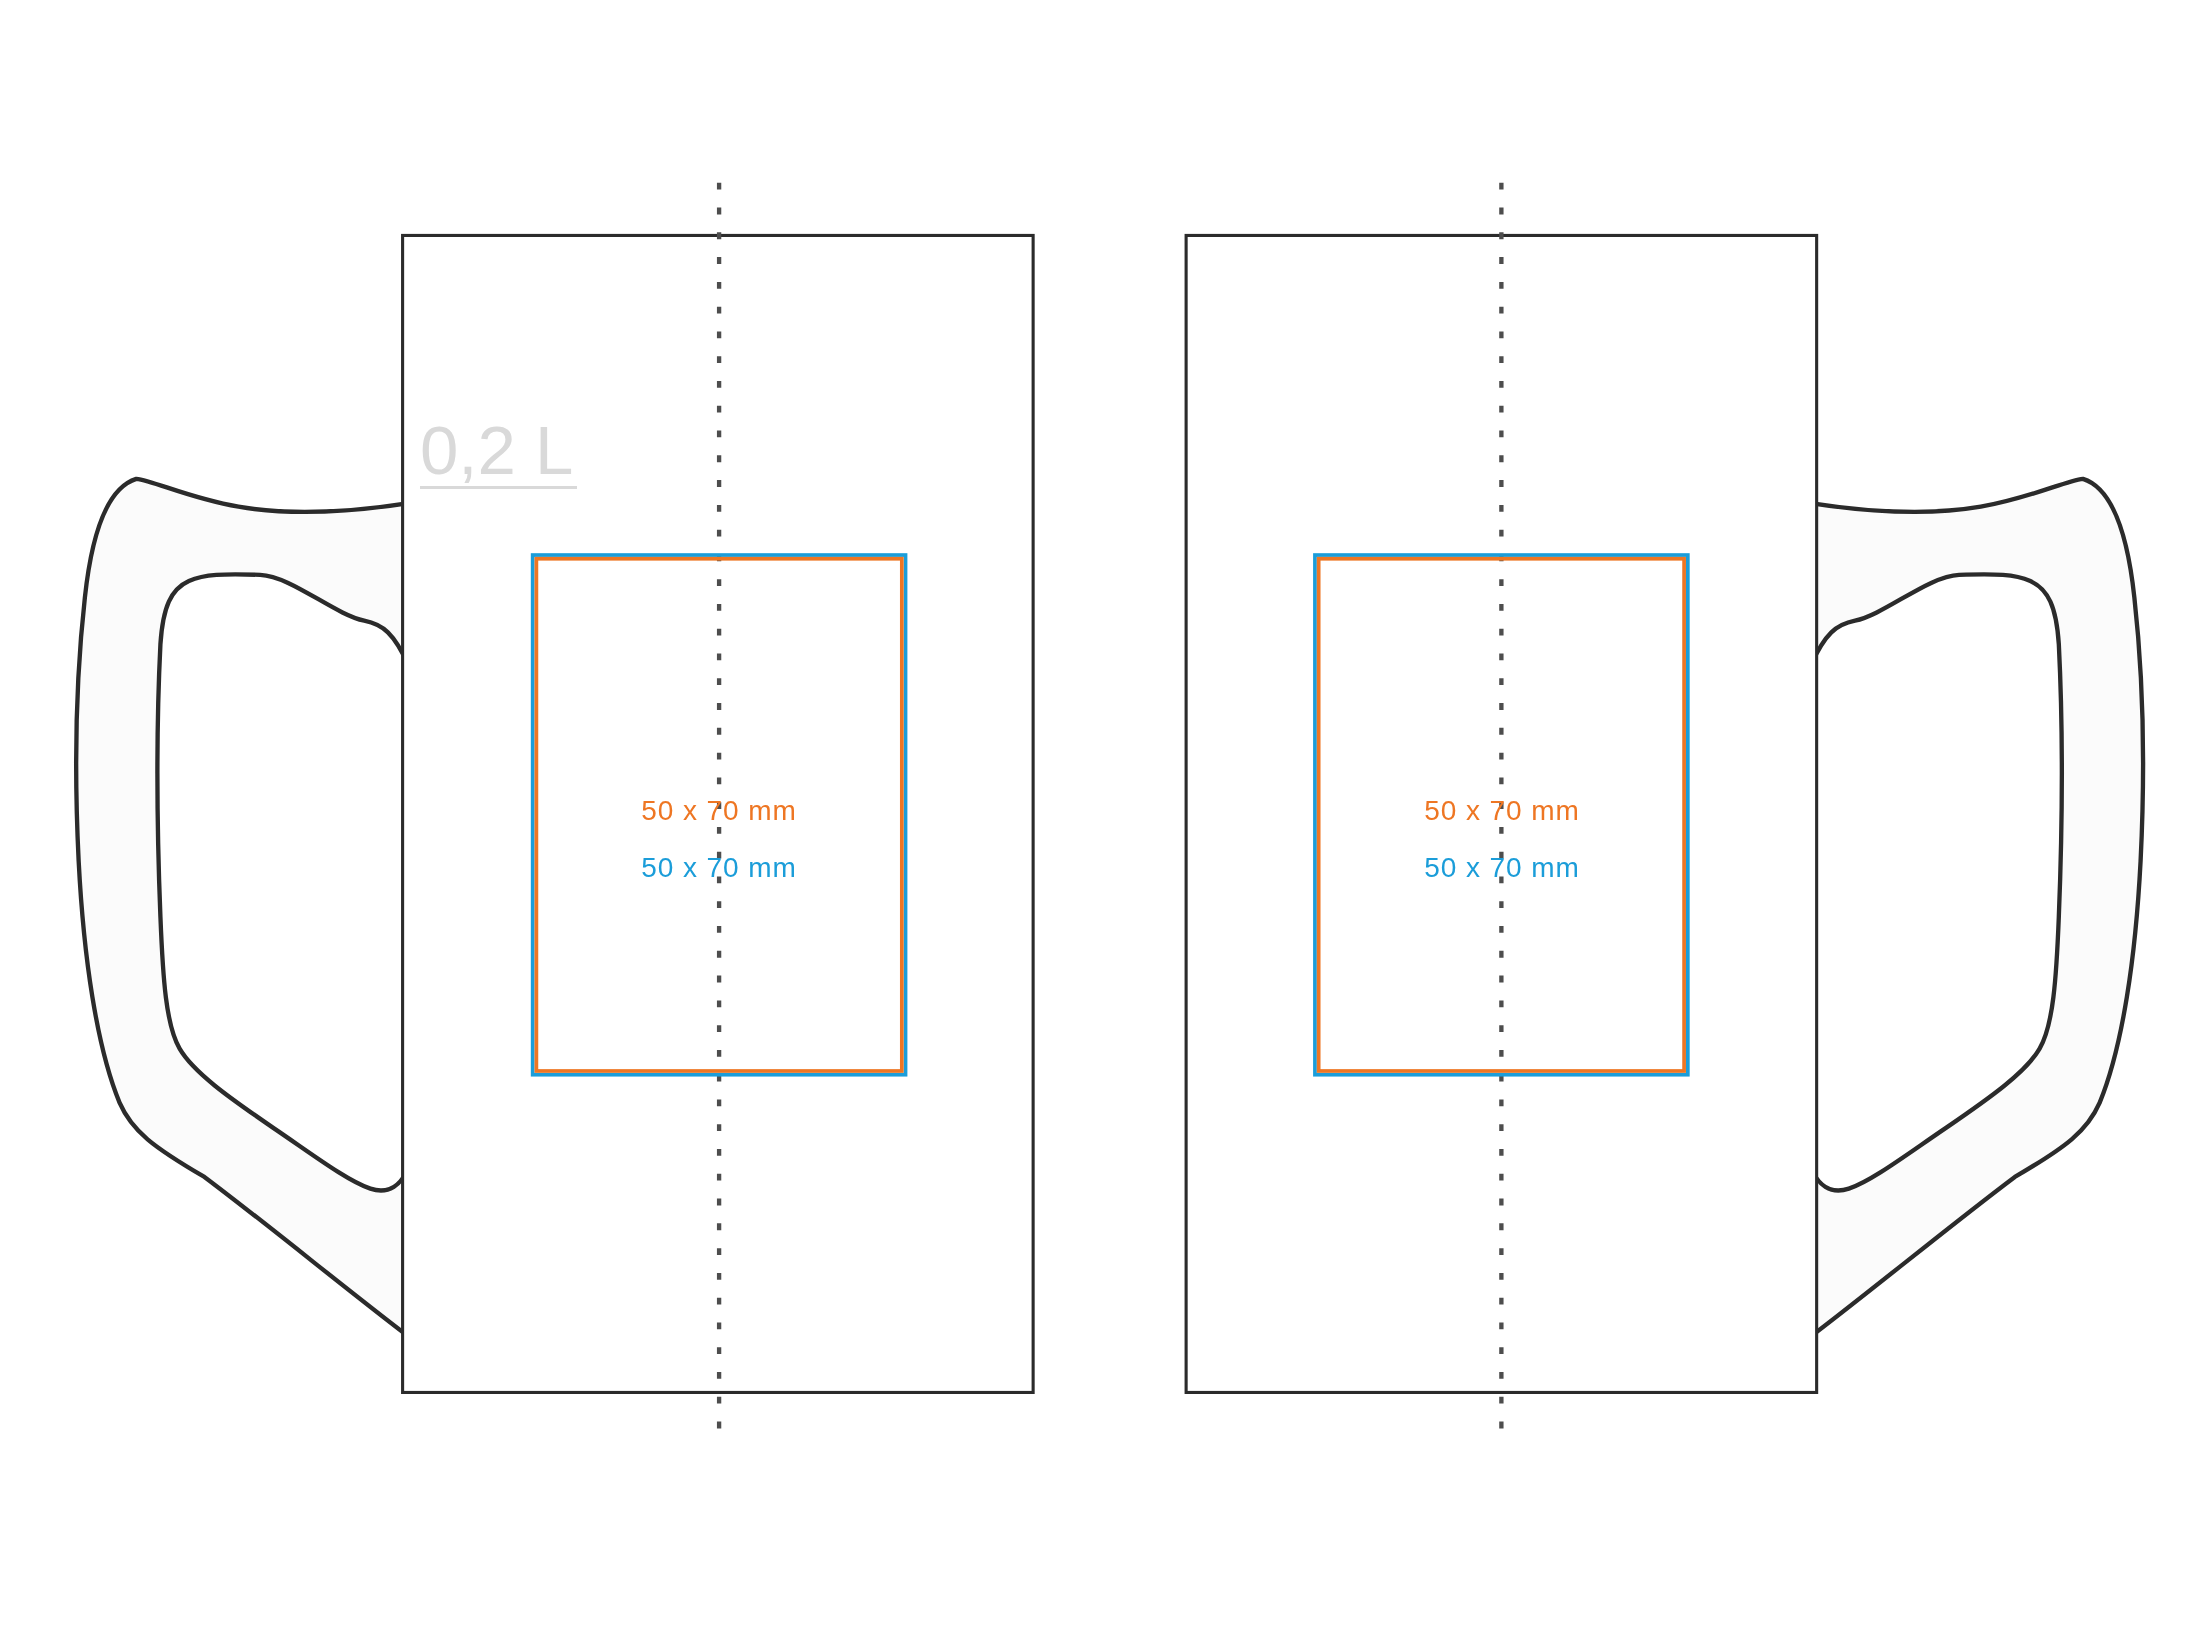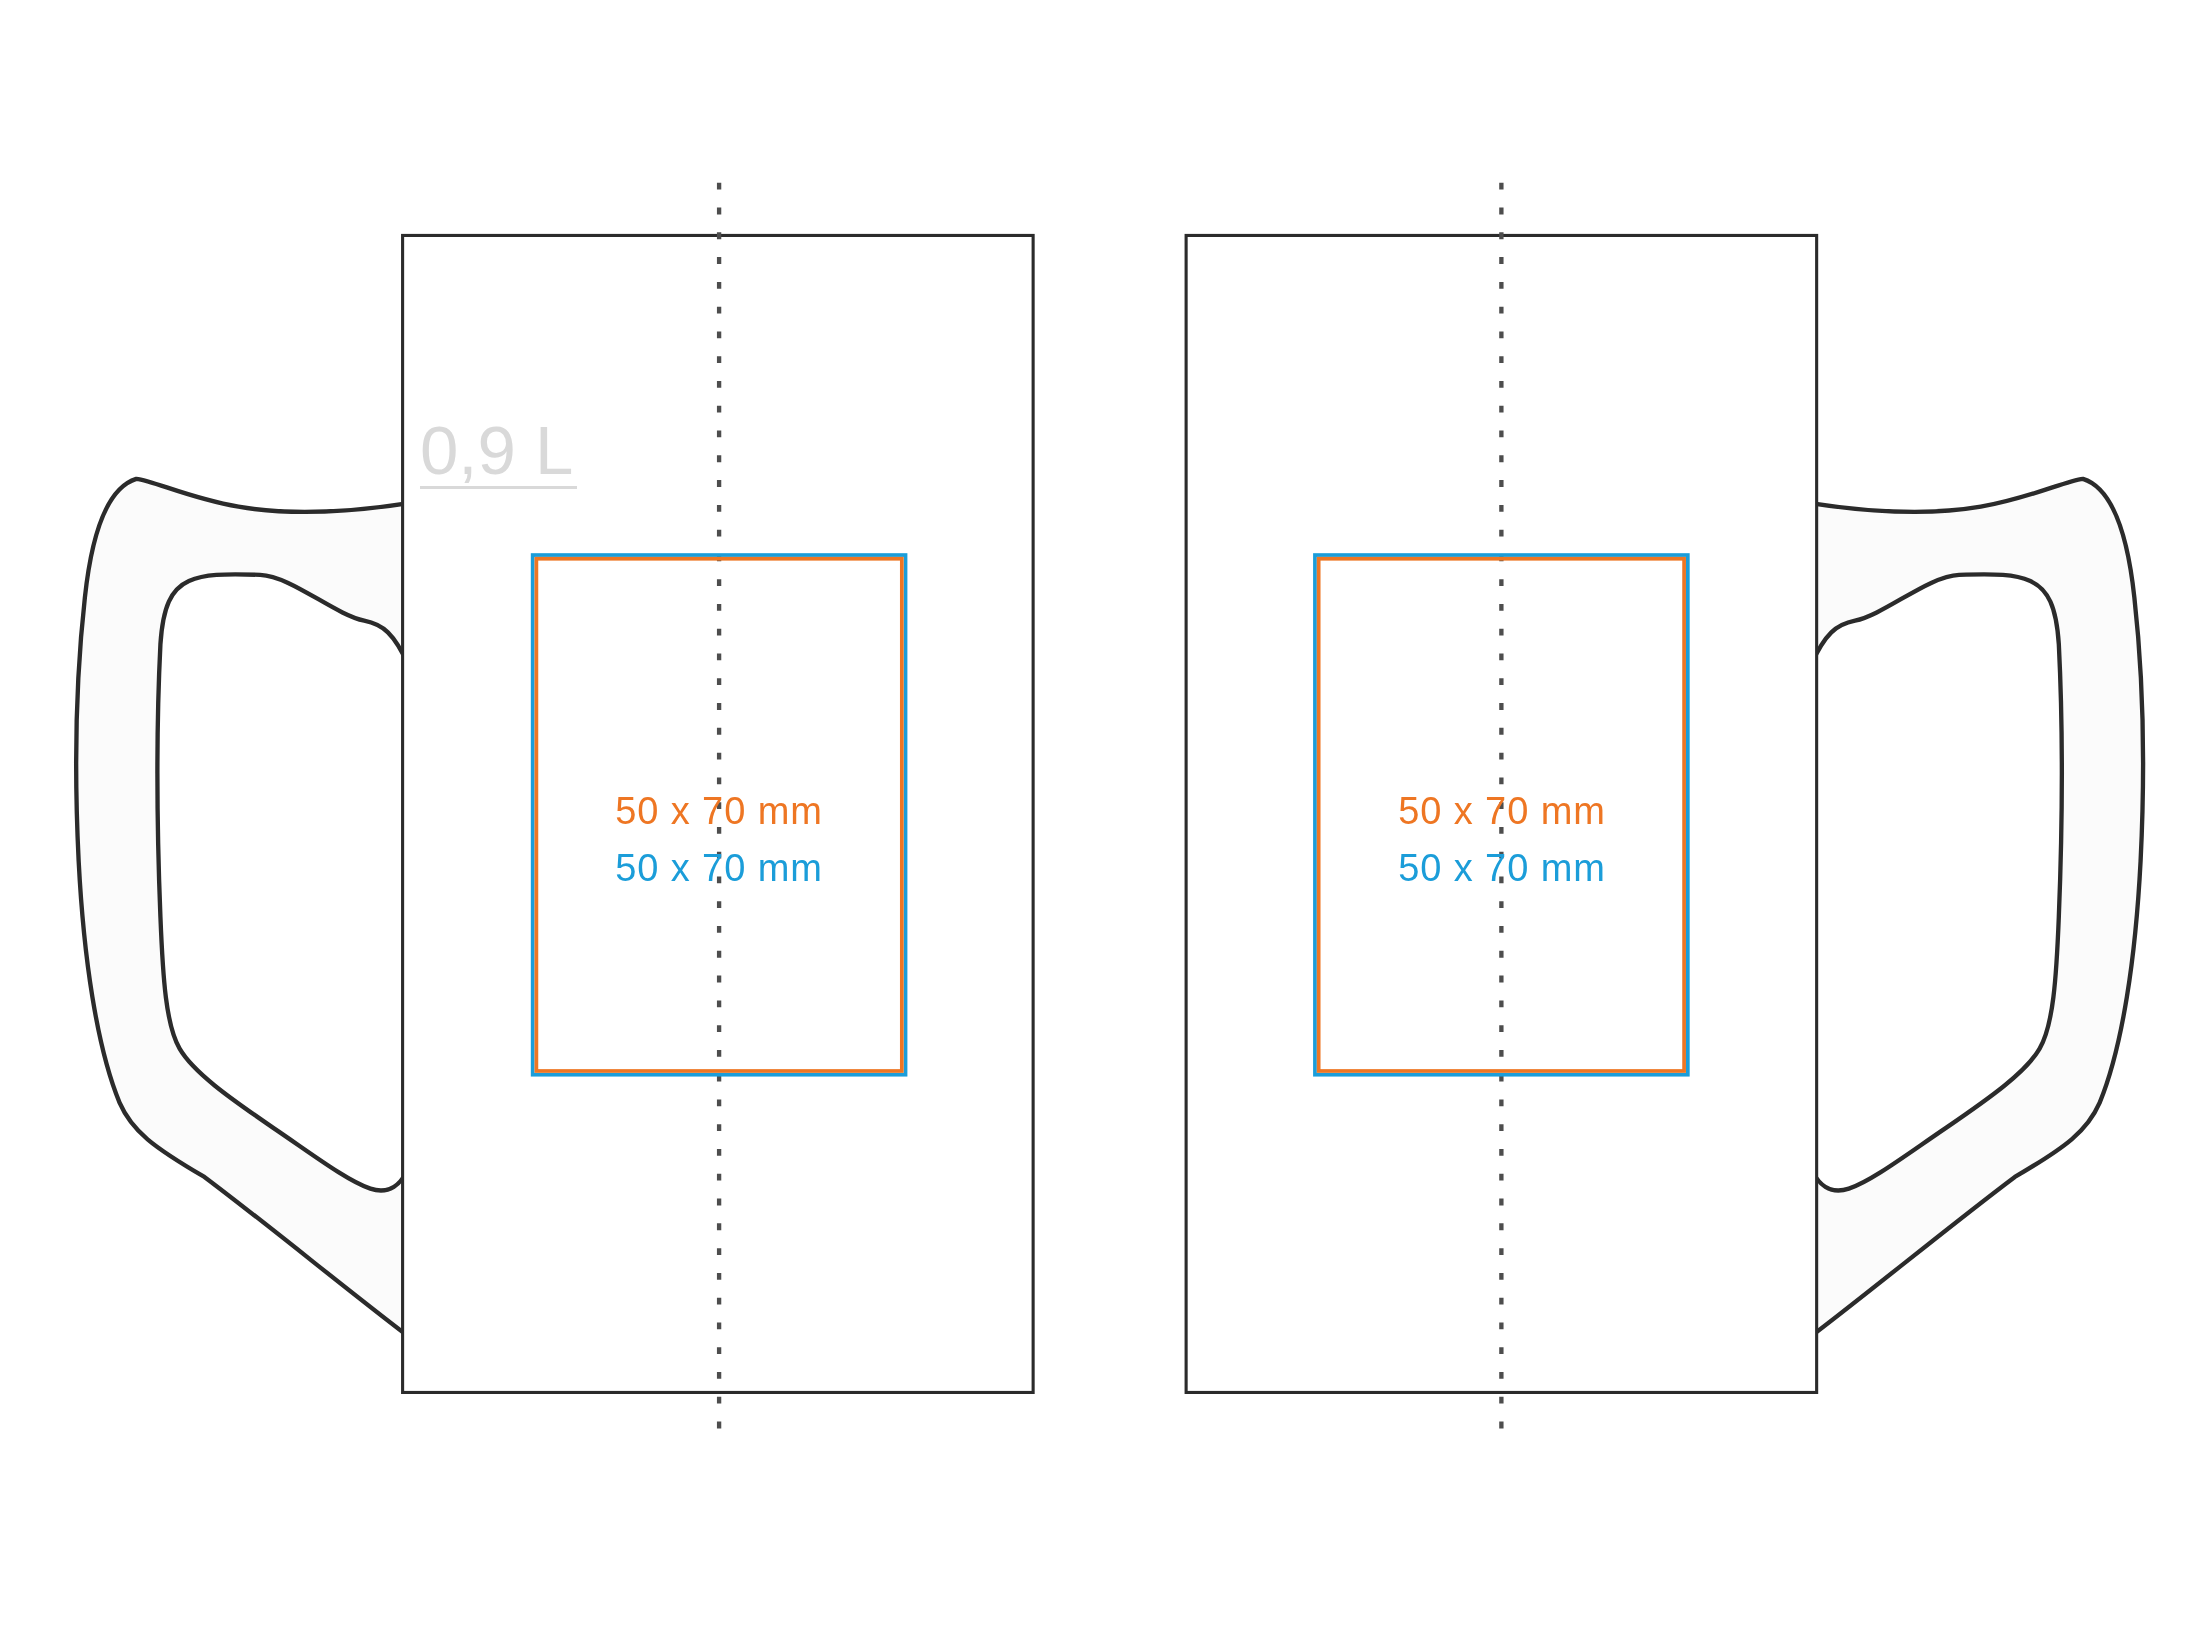--- a/index.html
+++ b/index.html
@@ -4,21 +4,21 @@
 <style>
   html,body{margin:0;padding:0;}
   body{
     width:2205px;height:1644px;position:relative;background:#ffffff;
     font-family:"Liberation Sans", sans-serif;overflow:hidden;
   }
   #stage{position:absolute;left:0;top:0;width:2205px;height:1644px;}
   svg{position:absolute;left:0;top:0;}
   .dim-label{
     position:absolute;transform:translateX(-50%);
-    font-size:38px;line-height:38px;letter-spacing:0.9px;white-space:pre;
+    font-size:28px;line-height:38px;letter-spacing:0.9px;white-space:pre;
   }
   .dim-label.orange{color:#ee7623;}
   .dim-label.blue{color:#1b9dd9;}
   .capacity{
     position:absolute;left:420px;top:416px;
     font-size:69px;line-height:69px;letter-spacing:0;
     color:#d9d9d9;border-bottom:3.7px solid #d9d9d9;padding:0 3.7px 1.2px 0;
     white-space:pre;
   }
 </style>
@@ -120,21 +120,21 @@
            C 312 1731, 370 1772, 440 1820
            C 505 1864, 560 1906, 598 1919
            C 628 1929, 648 1913, 660 1884"></path>
       <rect x="650" y="380" width="1018" height="1868" fill="#ffffff" stroke="#2b2b2b" stroke-width="5"></rect>
       <line x1="1159" y1="295" x2="1159" y2="2318" stroke="#4d4d4d" stroke-width="7" stroke-dasharray="11 29"></line>
       <rect x="858" y="896" width="602" height="839" fill="none" stroke="#1b9dd9" stroke-width="6"></rect>
       <rect x="864" y="902" width="590" height="827" fill="none" stroke="#ee7623" stroke-width="6"></rect>
     </g>
   </svg>
 
-  <span class="capacity">0,9 L</span>
+  <span class="capacity">0,2 L</span>
 
   <span class="dim-label orange" style="left:719px;top:792px;">50 x 70 mm</span>
   <span class="dim-label blue" style="left:719px;top:849px;">50 x 70 mm</span>
 
   <span class="dim-label orange" style="left:1502px;top:792px;">50 x 70 mm</span>
   <span class="dim-label blue" style="left:1502px;top:849px;">50 x 70 mm</span>
 </div>
 
 
 </body></html>

